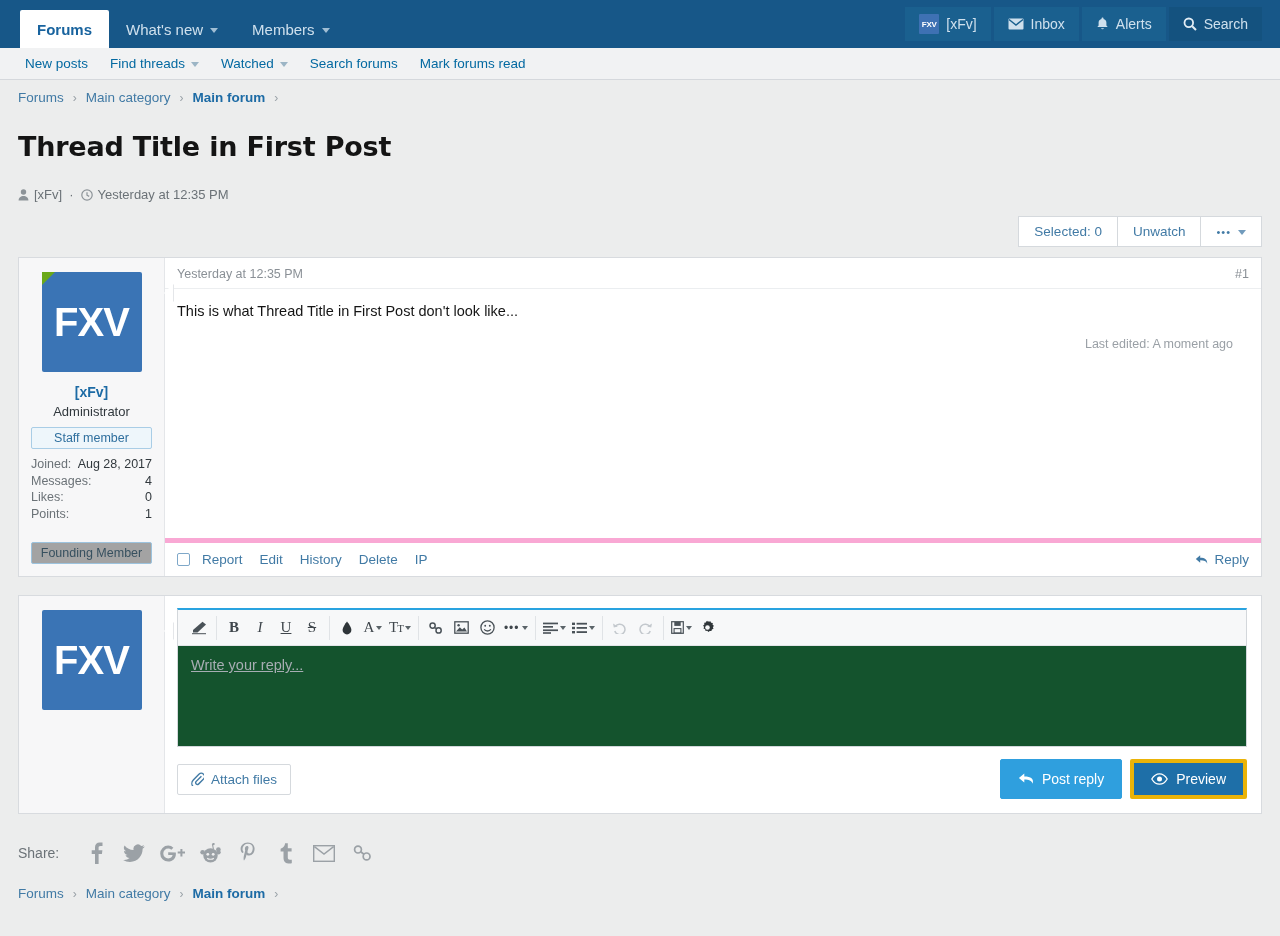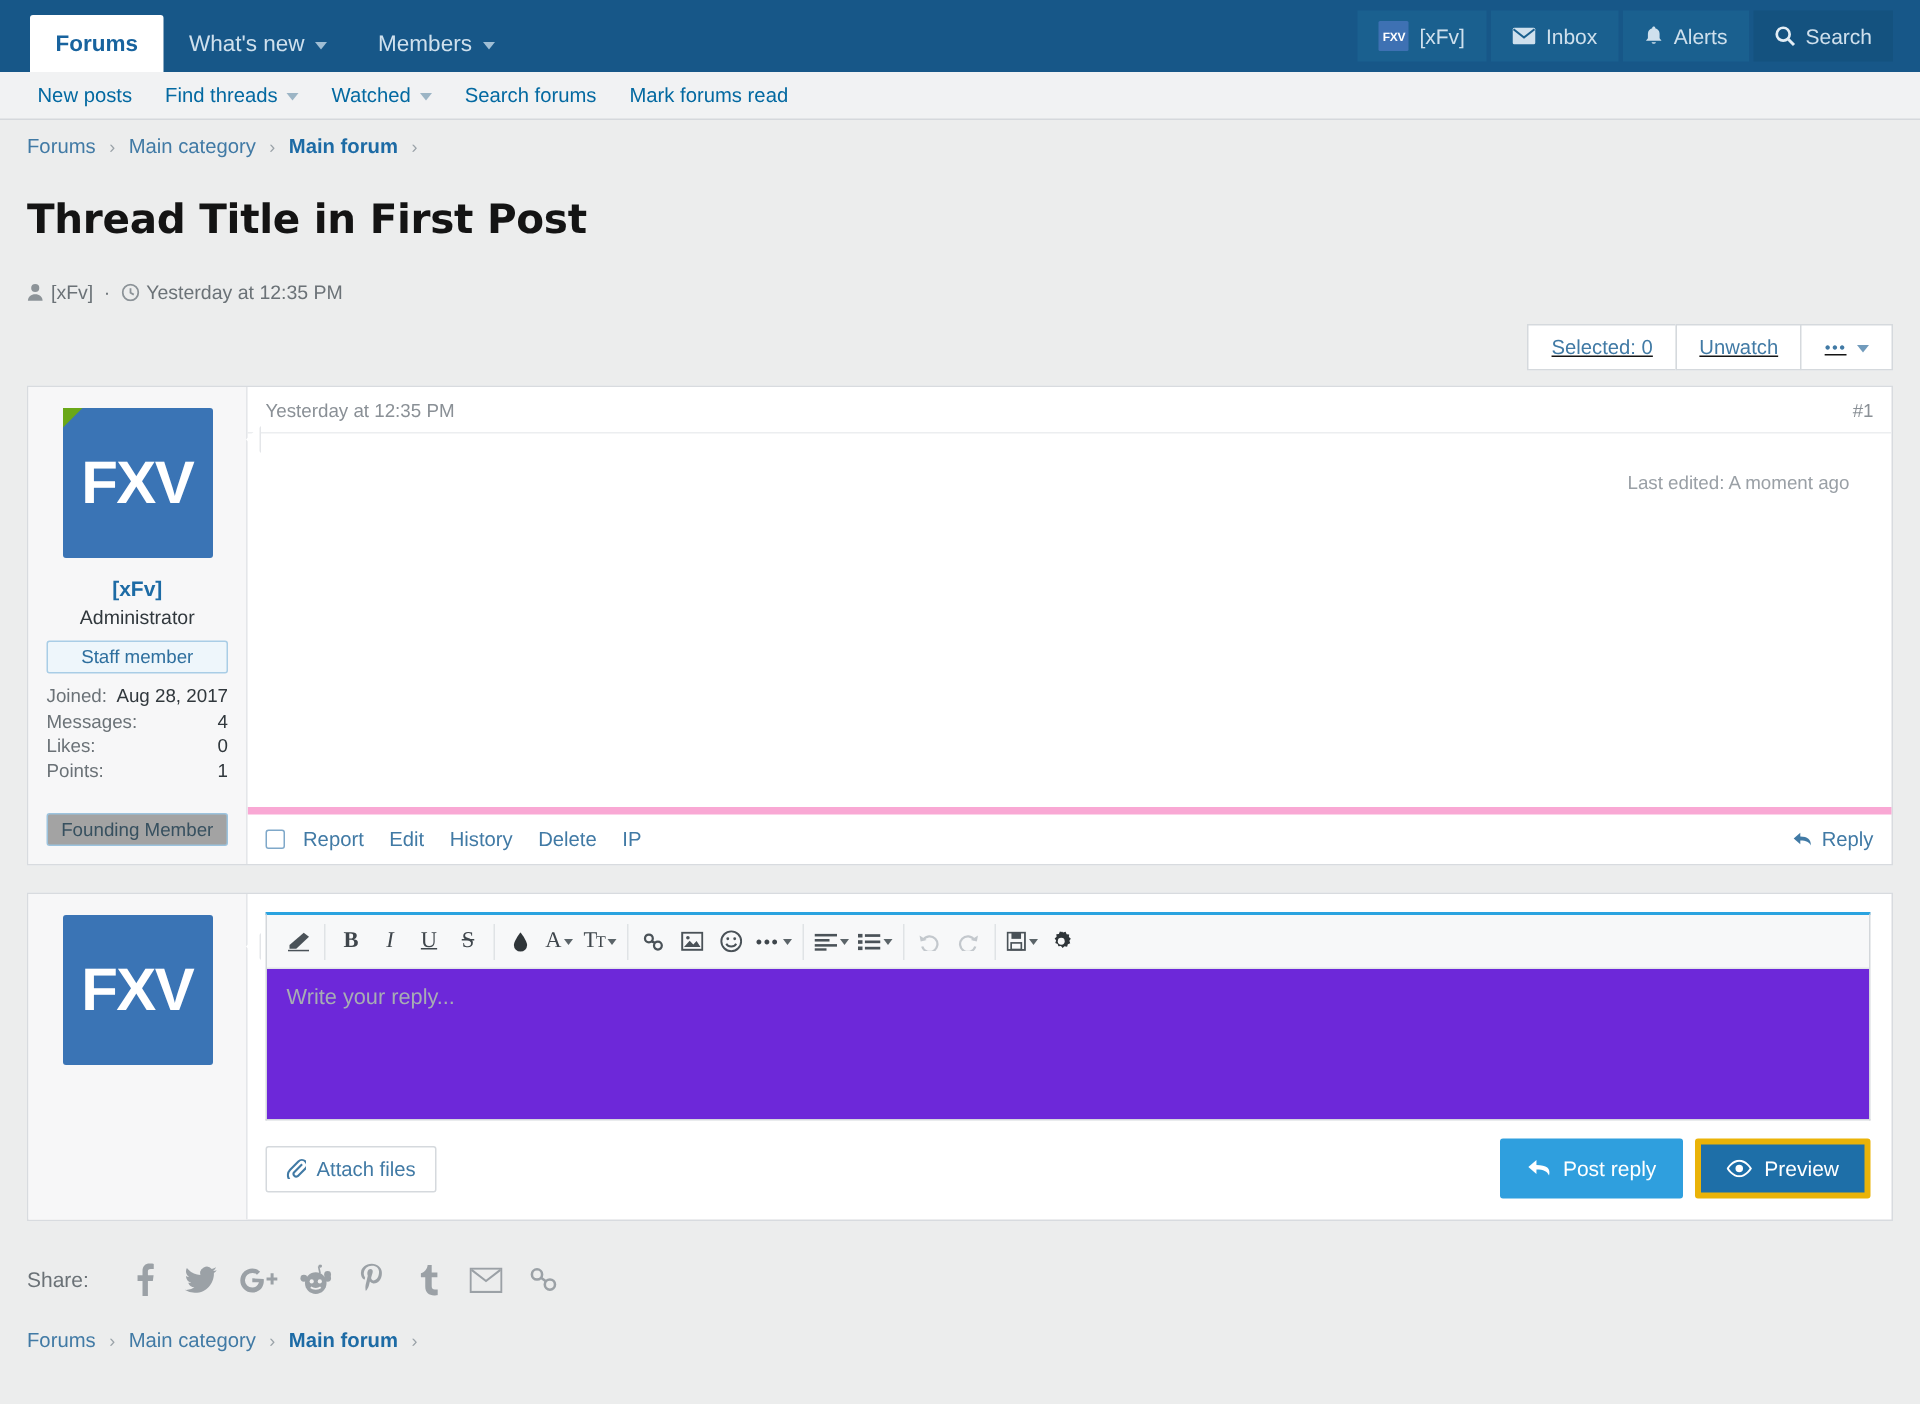--- a/index.html
+++ b/index.html
@@ -135,21 +135,21 @@
     font-size:13px;
     display:flex; align-items:center; gap:5px;
   }
   .meta .dot { padding:0 2px; }
 
   
   .actionbar {
     display:flex; justify-content:flex-end;
     padding:14px 18px 10px 18px;
   }
-  .btn-group { display:flex;text-decoration:underline; }
+  .btn-group { display:flex; }
   .btn {
     background:#fff;
     border:1px solid #d5d9dd;
     color:#417aa5;
     font-size:13.5px;
     padding:7px 15px;
     cursor:pointer;
     margin-left:-1px;
     display:flex; align-items:center; gap:7px;
     white-space:nowrap;
@@ -328,24 +328,25 @@
   }
   .tb.dim { color:#c3c8cd; cursor:default; }
   .tb .mini-caret {
     width:0;height:0;
     border-left:3.5px solid transparent;
     border-right:3.5px solid transparent;
     border-top:4.5px solid #5b6469;
   }
   .editor-area {
     height:100px;
-    background:#6d28d9;
+    background:#14532d;
     padding:11px 13px;
     color:#a7adb3;
     font-size:14.5px;
+    text-decoration:underline;
   }
   .reply-actions {
     display:flex; align-items:center;
     margin-top:12px;
   }
   .attach {
     background:#fff;
     border:1px solid #d5d9dd;
     color:#417aa5;
     font-size:13.5px;
@@ -536,20 +537,21 @@
     </div>
     <div class="banner founding">Founding Member</div>
   </div>
 
   <div class="post-main">
     <div class="post-head">
       <span>Yesterday at 12:35 PM</span>
       <span class="pnum">#1</span>
     </div>
     <div class="post-body">
+      <div class="post-text">This is what Thread Title in First Post don't look like...</div>
       <div class="last-edit">Last edited: A moment ago</div>
     </div>
     <div class="post-foot">
       <span class="chk"></span>
       <span class="foot-link">Report</span>
       <span class="foot-link">Edit</span>
       <span class="foot-link">History</span>
       <span class="foot-link">Delete</span>
       <span class="foot-link">IP</span>
       <span class="reply-link">

